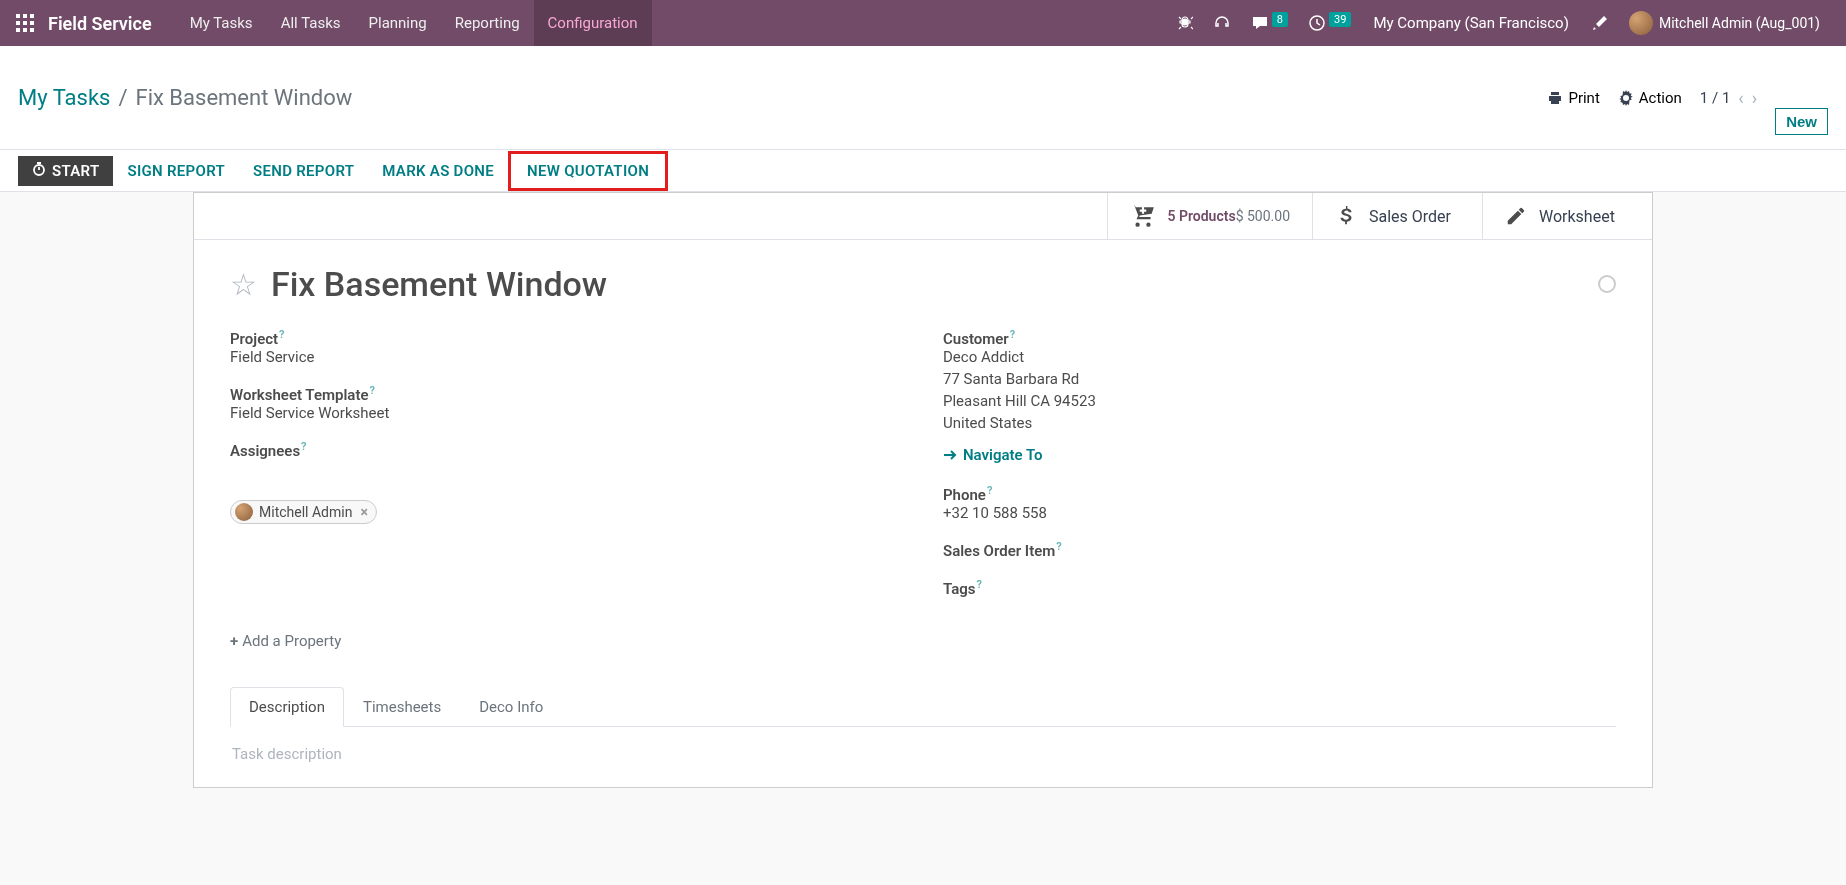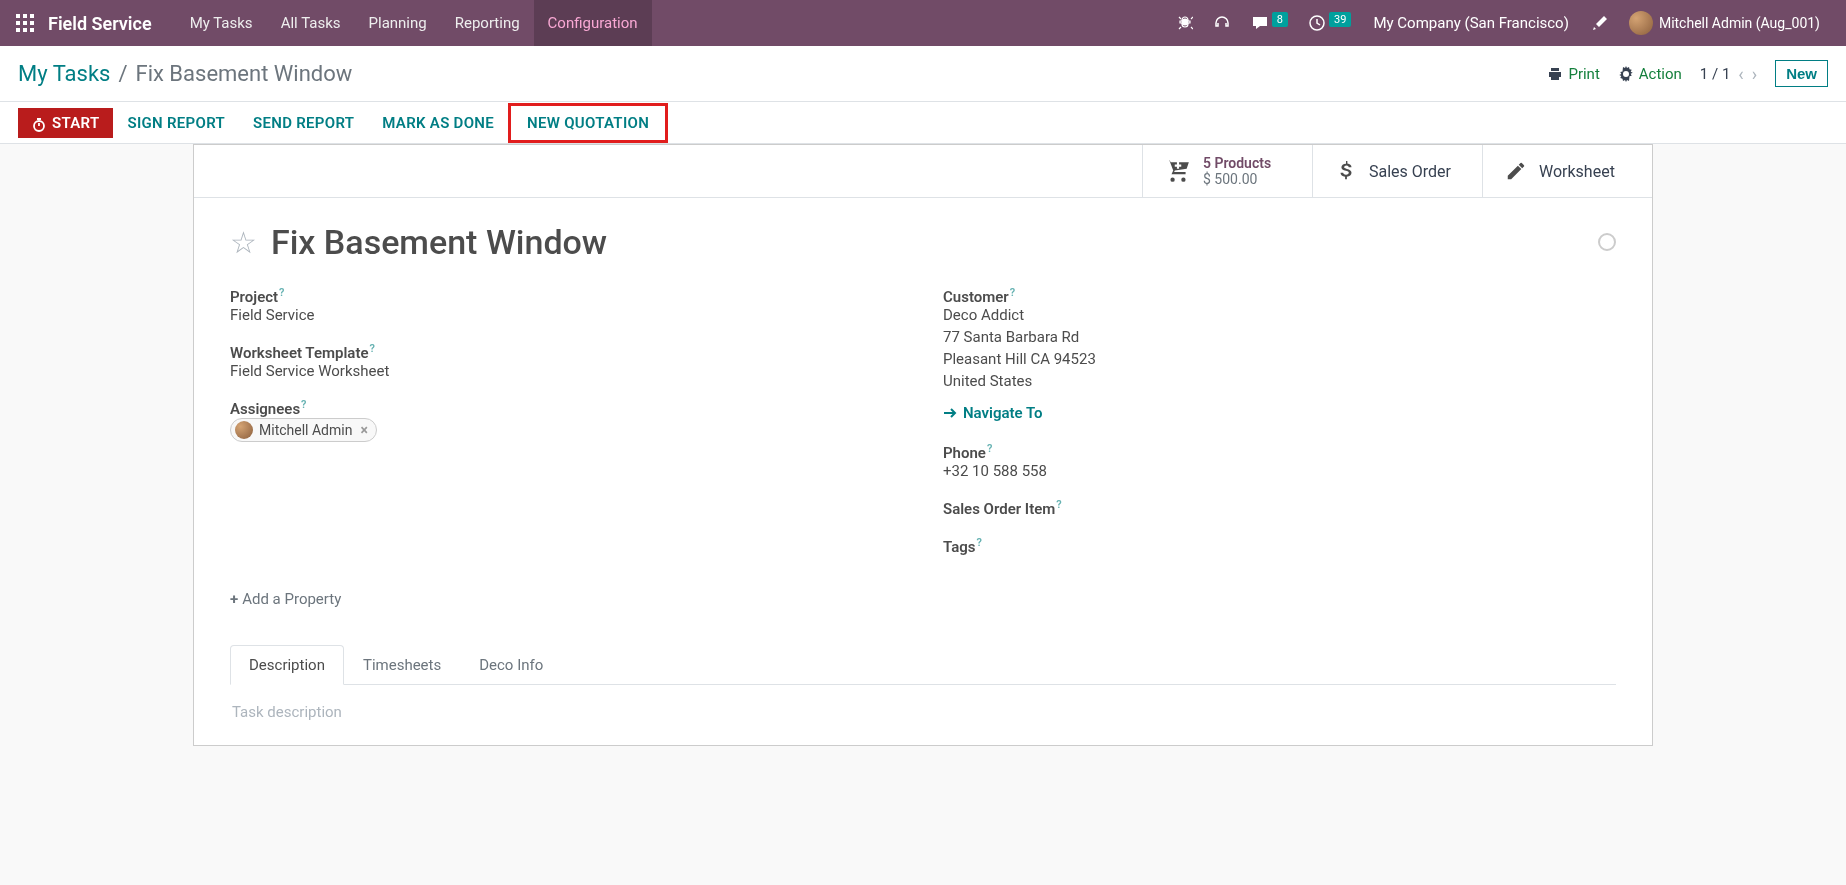--- a/index.html
+++ b/index.html
@@ -17,59 +17,59 @@
   .navbar .company { font-size: 15px; margin: 0 12px; }
   .navbar .avatar { width: 24px; height: 24px; border-radius: 50%; background: radial-gradient(circle at 30% 30%, #d4a373, #8b5e3c); margin-right: 6px; }
   
   
   .control-row { display: flex; align-items: center; justify-content: space-between; padding: 14px 18px; border-bottom: 1px solid #dee2e6; }
   .breadcrumb { font-size: 22px; display: flex; align-items: center; gap: 8px; }
   .breadcrumb .link { color: #017e84; cursor: pointer; }
   .breadcrumb .sep { color: #6c757d; }
   .breadcrumb .current { color: #6c757d; }
   .control-actions { display: flex; align-items: center; gap: 18px; }
-  .ctrl-btn { display: flex; align-items: center; gap: 5px; cursor: pointer; color: #15803d; font-size: 15px; }
+  .ctrl-btn { display: flex; align-items: center; gap: 5px; cursor: pointer; color: #000000; font-size: 15px; }
   .pager { display: flex; align-items: center; gap: 8px; color: #374151; font-size: 15px; }
   .pager .arrow { color: #adb5bd; cursor: pointer; font-size: 18px; }
-  .btn-new { border: 1px solid #017e84; color: #017e84; background: #fff; padding: 4px 10px; font-weight: 600; cursor: pointer; font-size: 15px; }
+  .btn-new { border: 1px solid #017e84; color: #017e84; background: #fff; padding: 4px 10px; font-weight: 600; cursor: pointer; font-size: 15px; margin-top: 48px; }
   
   
   .statusbar { display: flex; align-items: center; padding: 0 18px; border-bottom: 1px solid #dee2e6; height: 42px; }
   .status-btn { padding: 6px 14px; font-weight: 600; font-size: 15px; cursor: pointer; color: #017e84; letter-spacing: 0.3px; }
-  .status-btn.primary { background: #b91c1c; color: #fff; display: flex; align-items: flex-end; gap: 6px; }
+  .status-btn.primary { background: #404040; color: #fff; display: flex; align-items: flex-start; gap: 6px; }
   .highlight-box { border: 3px solid #e11d1d; display: inline-flex; align-items: center; padding: 2px 2px; }
   
   
   .sheet-bg { background: #f9f9f9; padding: 0; min-height: calc(100vh - 138px); }
   .sheet { background: #fff; border: 1px solid #ccc; margin: 0 auto; max-width: 1460px; position: relative; top: 0; }
   
   
   .stat-row { display: flex; justify-content: flex-end; border-bottom: 1px solid #dee2e6; }
   .stat-btn { border-left: 1px solid #dee2e6; padding: 10px 22px; display: flex; align-items: center; gap: 12px; cursor: pointer; min-width: 170px; }
-  .stat-btn .txt { display: flex; flex-direction: column; }
+  .stat-btn .txt { display: flex; flex-direction: row; }
   .stat-btn .txt .t1 { color: #714B67; font-weight: 600; font-size: 14px; }
   .stat-btn .txt .t2 { color: #6c757d; font-size: 14px; }
   .stat-btn .label-only { color: #374151; font-size: 16px; }
   
   
   .sheet-body { padding: 24px 36px; }
   .title-row { display: flex; align-items: center; gap: 14px; margin-bottom: 24px; }
   .star { font-size: 30px; color: #adb5bd; cursor: pointer; }
   .title { font-size: 34px; color: #4c4c4c; font-weight: 500; }
   .stage-dot { width: 18px; height: 18px; border-radius: 50%; border: 2px solid #ccc; margin-left: auto; cursor: pointer; }
   
   
   .form-cols { display: flex; gap: 40px; }
   .form-col { flex: 1; }
   .field-row { display: flex; margin-bottom: 18px; align-items: flex-start; flex-direction: column; }
   .field-label { width: 190px; font-weight: 600; color: #4c4c4c; font-size: 15px; position: relative; }
   .field-label .q { color: #66b2b2; font-size: 11px; vertical-align: super; margin-left: 1px; cursor: pointer; }
   .field-value { flex: 1; font-size: 15px; color: #4c4c4c; }
   .field-value.placeholder { color: #adb5bd; }
-  .tag-chip { display: inline-flex; align-items: center; border: 1px solid #ccc; border-radius: 14px; padding: 2px 8px 2px 4px; gap: 6px; font-size: 14px; background: #f8f8f8; }
+  .tag-chip { display: inline-flex; align-items: center; border: 1px solid #ccc; border-radius: 14px; padding: 2px 8px 2px 4px; gap: 6px; font-size: 14px; background: #f8f8f8; margin-top: 40px; }
   .tag-chip .mini-avatar { width: 18px; height: 18px; border-radius: 50%; background: radial-gradient(circle at 30% 30%, #d4a373, #8b5e3c); }
   .tag-chip .x { color: #999; cursor: pointer; font-weight: bold; margin-left: 2px; }
   .nav-link { color: #017e84; font-weight: 600; cursor: pointer; display: inline-flex; align-items: center; gap: 6px; margin-top: 6px; }
   
   .add-prop { color: #6c757d; font-size: 15px; cursor: pointer; display: inline-flex; align-items: center; gap: 4px; margin-top: 16px; }
   
   
   .tabs { display: flex; margin-top: 36px; border-bottom: 1px solid #dee2e6; }
   .tab { padding: 10px 18px; border: 1px solid transparent; cursor: pointer; color: #6c757d; font-size: 15px; position: relative; top: 1px; }
   .tab.active { border: 1px solid #dee2e6; border-bottom-color: #fff; background: #fff; color: #4c4c4c; border-radius: 4px 4px 0 0; }

